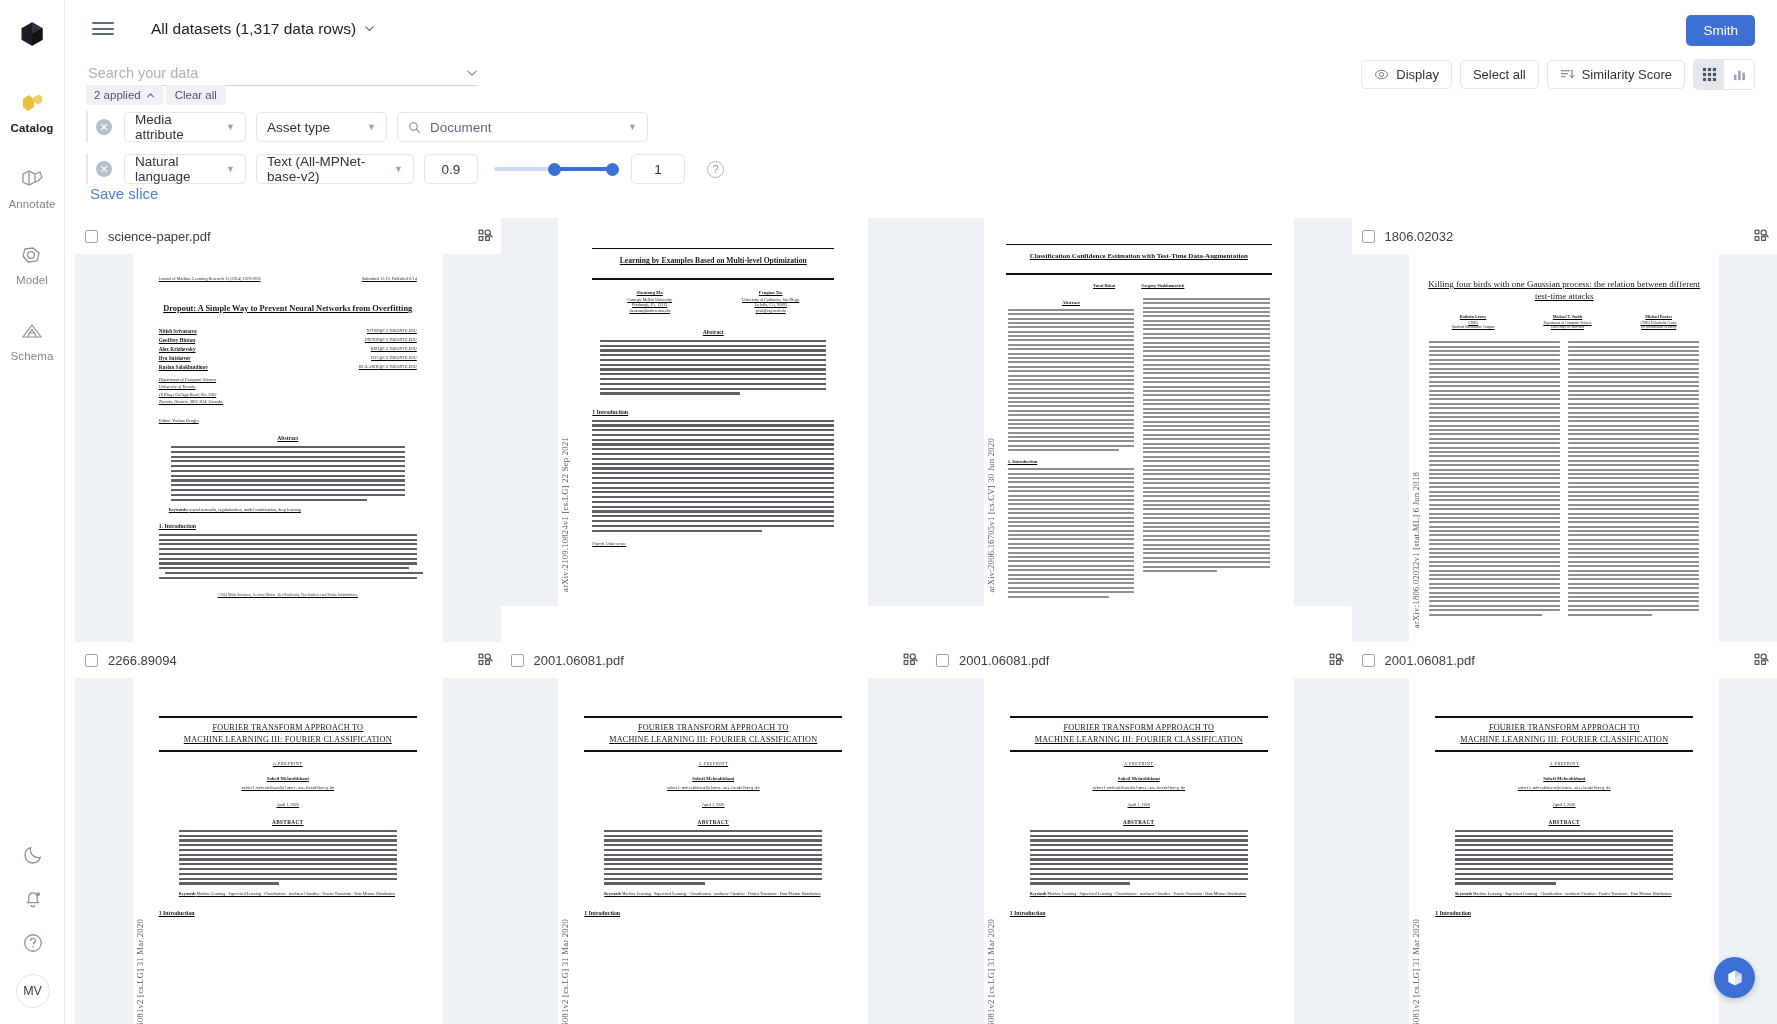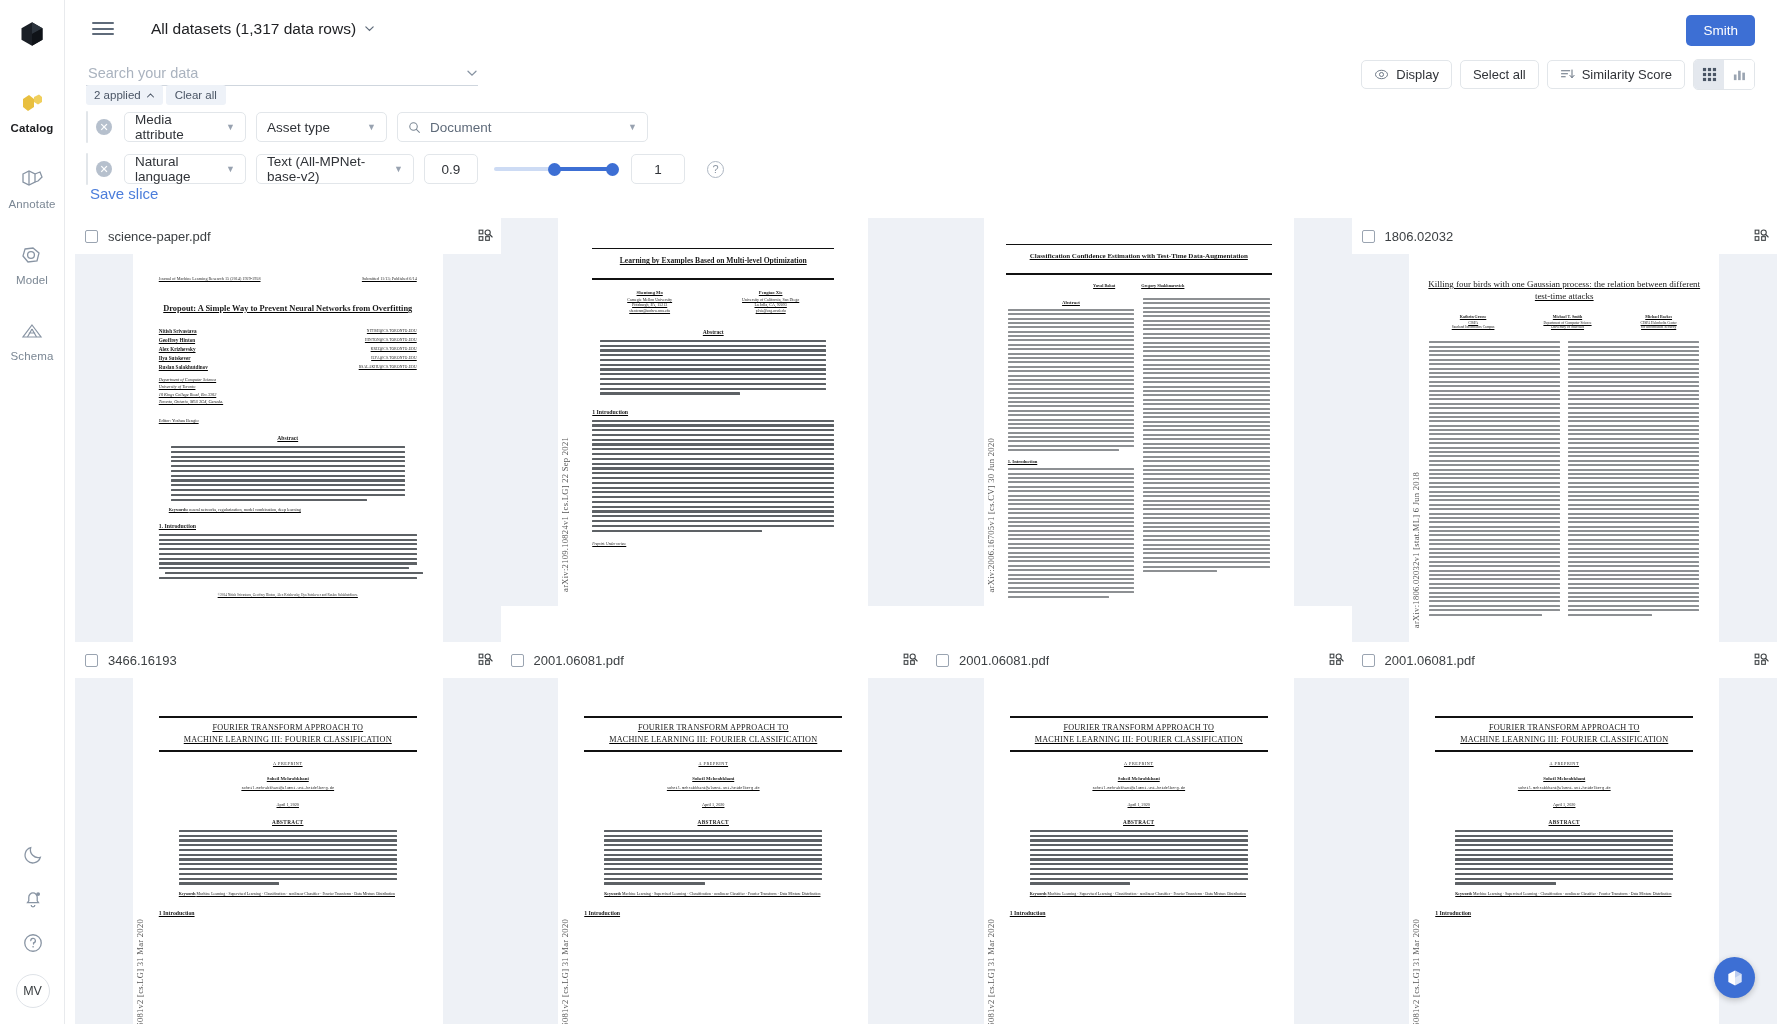--- a/index.html
+++ b/index.html
@@ -908,21 +908,21 @@
             </div>
           </div>
         </div>
       </div>
     </div>
   </div>
 
   <div class="card">
     <div class="card-head">
       <div class="cbx"></div>
-      <div class="cname">3466.16193</div>
+      <div class="cname">2266.89094</div>
       <span class="zoomic">
         <svg width="15" height="15" viewBox="0 0 18 18" fill="none" stroke="#3c4043" stroke-width="1.3">
           <rect x="1.4" y="1.4" width="4.4" height="4.4"></rect>
             <rect x="1.4" y="9.2" width="4.4" height="4.4"></rect>
           <rect x="9.2" y="9.2" width="4.4" height="4.4"></rect>
           <circle cx="11.6" cy="4.2" r="3.1"></circle>
             <path d="M14 6.6 L17 9.6" stroke-linecap="round"></path>
         </svg>
       </span>
     </div>

